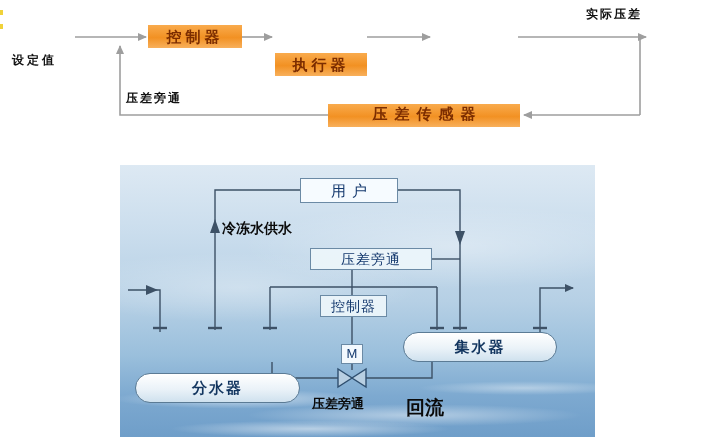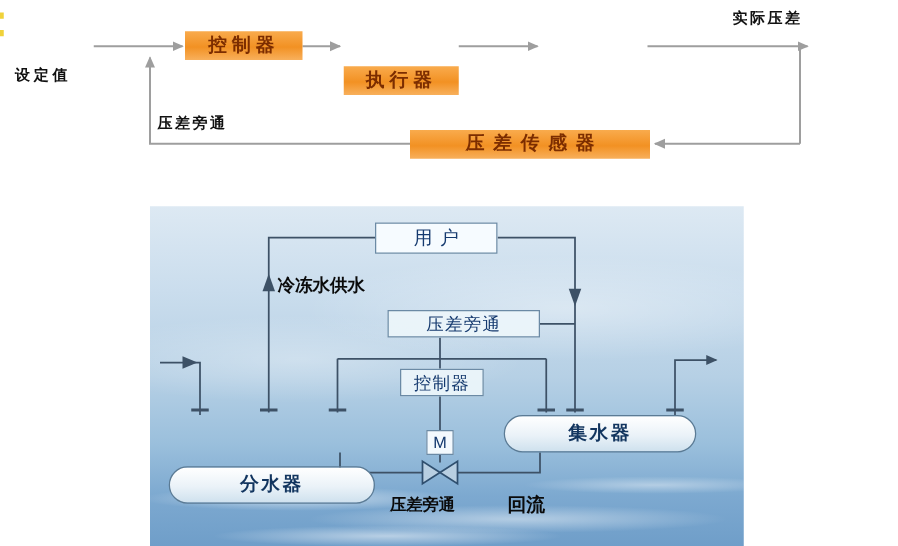--- a/index.html
+++ b/index.html
@@ -42,21 +42,21 @@
   .cyl{position:absolute;top:167px;height:30px;border:1px solid #5b7b95;border-radius:15px;
        background:linear-gradient(180deg,#ffffff 0%,#eaf2f8 55%,#cfe1ee 100%);
        color:#12355f;font-weight:bold;font-size:15px;text-align:center;line-height:28px;
        letter-spacing:2px;box-sizing:border-box;}
   .dist{left:15px;width:165px;margin-top:41px;}
   .coll{left:283px;width:154px;}
   .plabel{position:absolute;font-size:14px;font-weight:bold;color:#0a0a0a;white-space:nowrap;}
   .supply{left:102px;top:55px;}
   .return{left:374px;top:50px;}
   .bypass{left:192px;top:230px;font-size:13px;}
-  .backflow{left:286px;top:230px;font-size:15px;}
+  .backflow{left:286px;top:230px;font-size:19px;}
 </style>
 </head>
 <body>
 
 <div class="stage">
 
   <div class="edge-dash" style="left:0;top:10px;"></div>
   <div class="edge-dash" style="left:0;top:24px;"></div>
 
   <svg width="718" height="150" viewBox="0 0 718 150">

